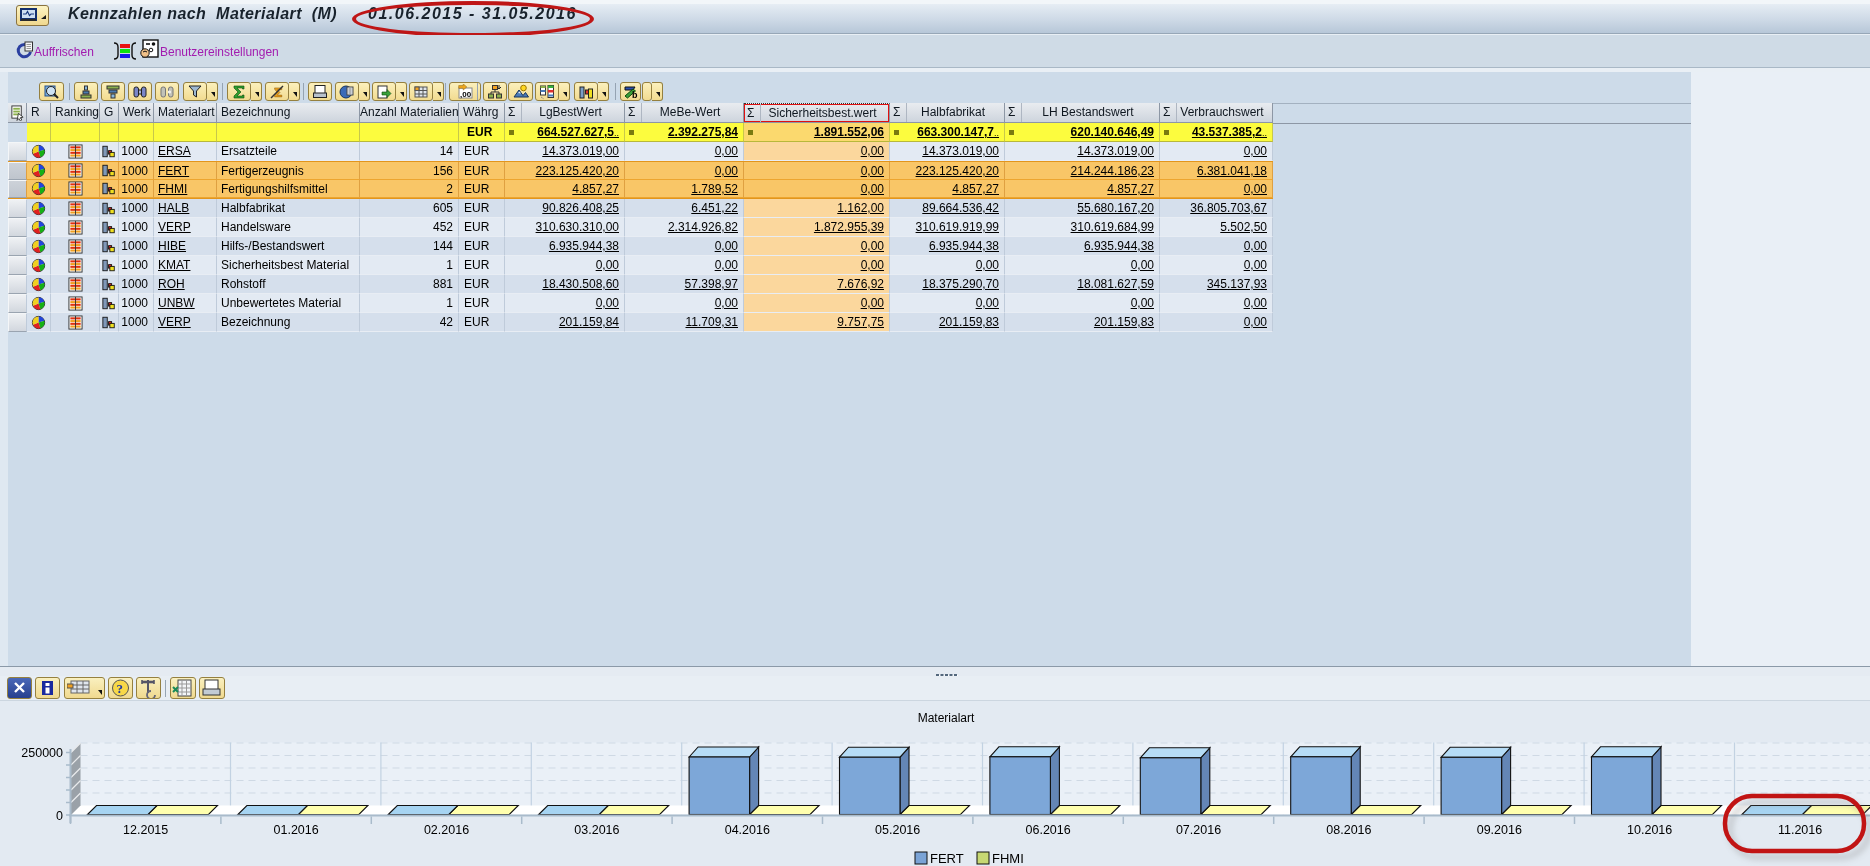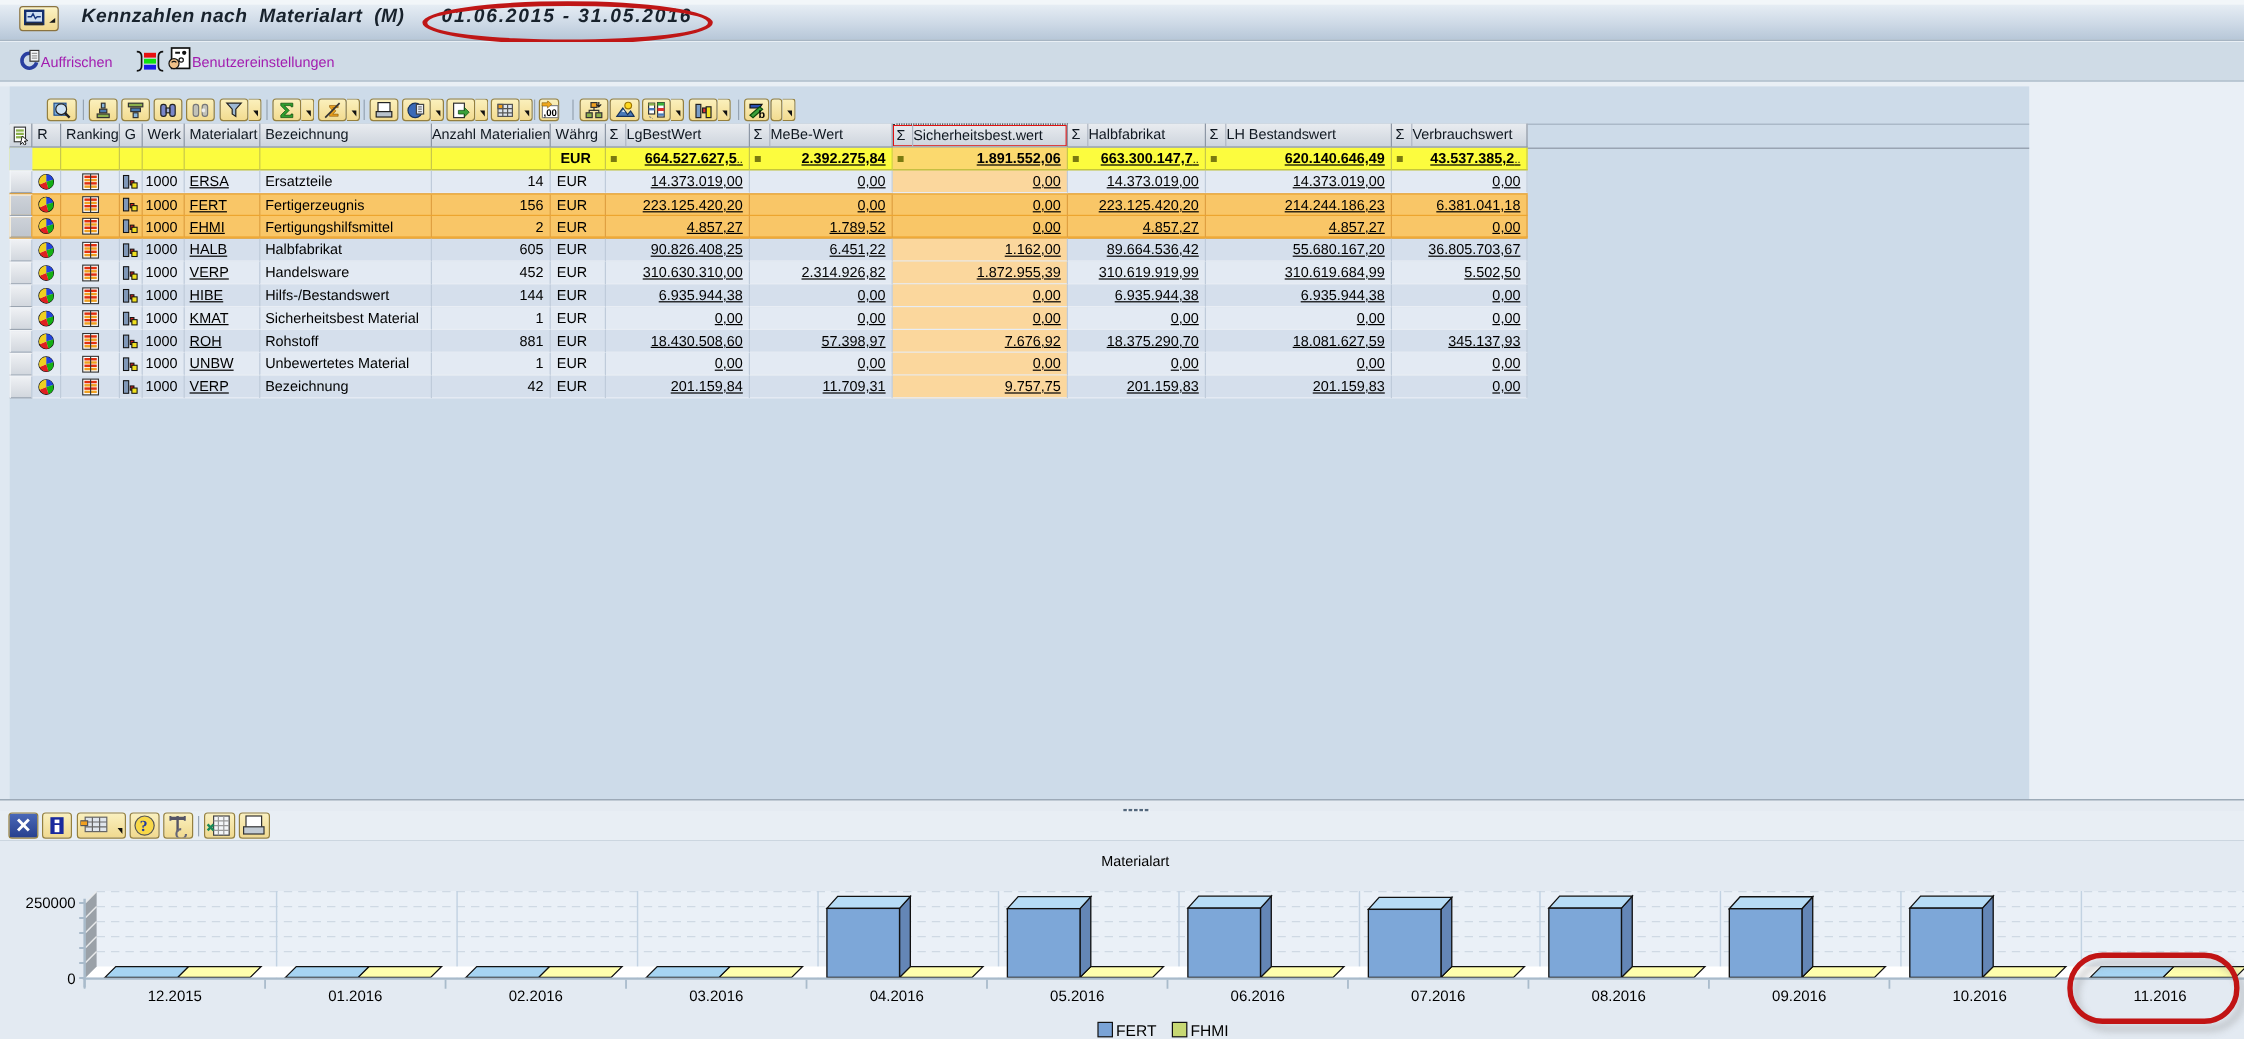--- a/index.html
+++ b/index.html
@@ -55,21 +55,21 @@
 .lnk{text-decoration:underline;padding-left:4px}
 .sel{background:linear-gradient(#eff1f4,#d2d7de);border:1px solid #9aa4b0;
  border-top-color:#f4f6f8;border-left-color:#f4f6f8;}
 .selp{background:linear-gradient(#cdd2d9,#bfc5cd);}
 .ic{display:flex;align-items:center;justify-content:center}
 .tot{display:flex;height:19px;background:#fcfc3e;font-weight:bold}
 .tot .c{font-size:12px;line-height:18px;border-right:1px solid #c8c84a;border-bottom:1px solid #b8b83a;white-space:nowrap}
 .tot .num{text-decoration:underline}
 .bul{display:inline-block;width:5px;height:5px;background:#7a7a10;margin:0 0 1px 0}
 .sg{width:17px;display:inline-block;padding-left:3px;border-right:1px solid #aeb6c2;height:19px}
-.hlbl{flex:1;text-align:left;padding-right:5px}
+.hlbl{flex:1;text-align:center;padding-right:5px}
 
 #split{position:absolute;left:0;top:666px;width:1870px;height:10px;
  background:#e5ebf2;border-top:1px solid #8b99a8}
 #btb{position:absolute;left:0;top:676px;width:1870px;height:25px;background:#e8eef4;
  border-bottom:1px solid #ccd6e0}
 .bb{position:absolute;top:1px;height:22px;background:linear-gradient(#faf0bf,#f0d98f);
  border:1px solid #95803f;border-radius:3px}
 #chartbg{position:absolute;left:0;top:701px;width:1870px;height:165px;background:#e3eaf2}
 </style></head><body>
 
@@ -219,21 +219,21 @@
         <line x1="2" y1="10" x2="14" y2="10" stroke="#555"></line>
         <line x1="6" y1="3" x2="6" y2="13" stroke="#555"></line>
         <line x1="10" y1="3" x2="10" y2="13" stroke="#555"></line>
         <rect x="2" y="3" width="4" height="3.5" fill="#f0a020" stroke="#555"></rect>
       </svg>
     </div>
 <div class="tbdd" style="left:425px">
       <div class="dda"></div>
     </div>
 <div class="tsep" style="left:437px"></div>
-<div class="tb" style="left:441px;width:17px">
+<div class="tb" style="left:441px;width:32px">
       <svg width="16" height="16" viewBox="0 0 16 16">
         <rect x="2" y="4" width="13" height="10" fill="#fff" stroke="#888"></rect>
         <text x="3" y="12.5" font-size="8" font-family="Liberation Sans" font-weight="bold">,00</text>
         <path d="M3 4 l5 0 l0 -2 l4 3.5 l-4 3.5 l0 -2 l-5 0 z" fill="#f0a81e" stroke="#7a5200" stroke-width=".5" transform="translate(-1,-2) scale(.9)"></path>
       </svg>
     </div>
 <div class="tsep" style="left:469px"></div>
 <div class="tb" style="left:475px;width:24px">
       <svg width="16" height="16" viewBox="0 0 16 16">
         <rect x="5.5" y="1.5" width="5" height="4" fill="#f0a020" stroke="#333"></rect>

